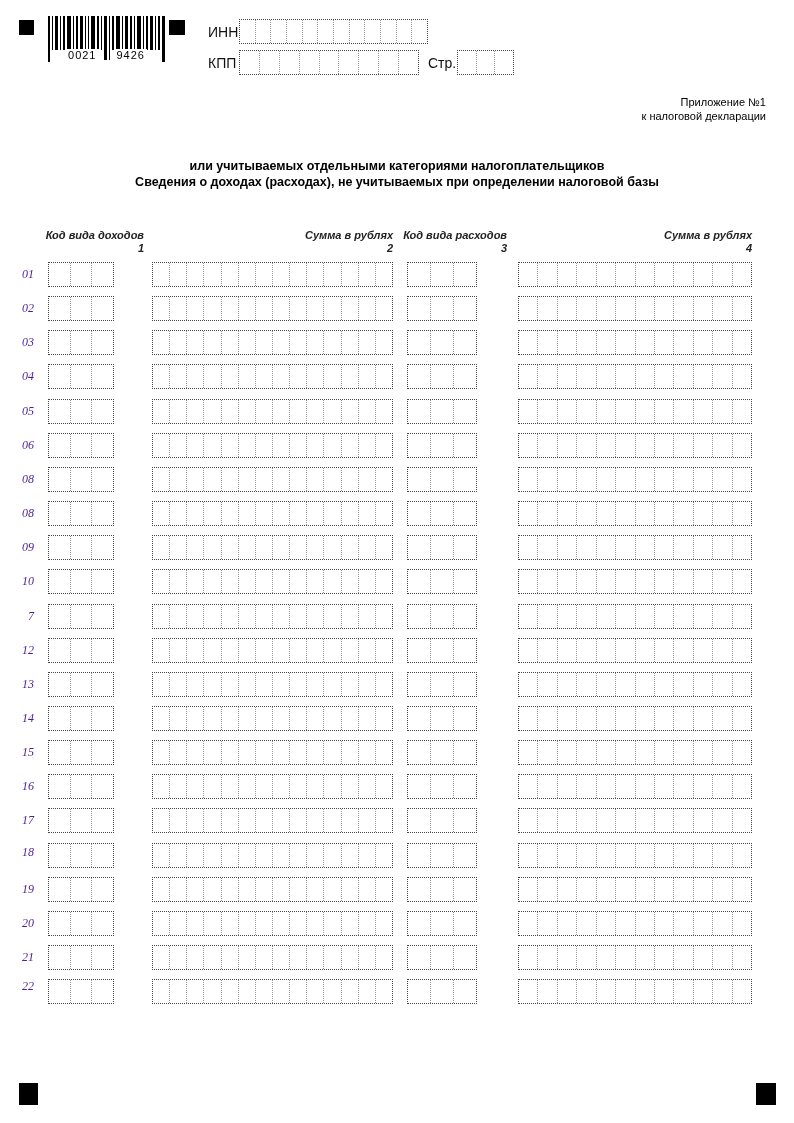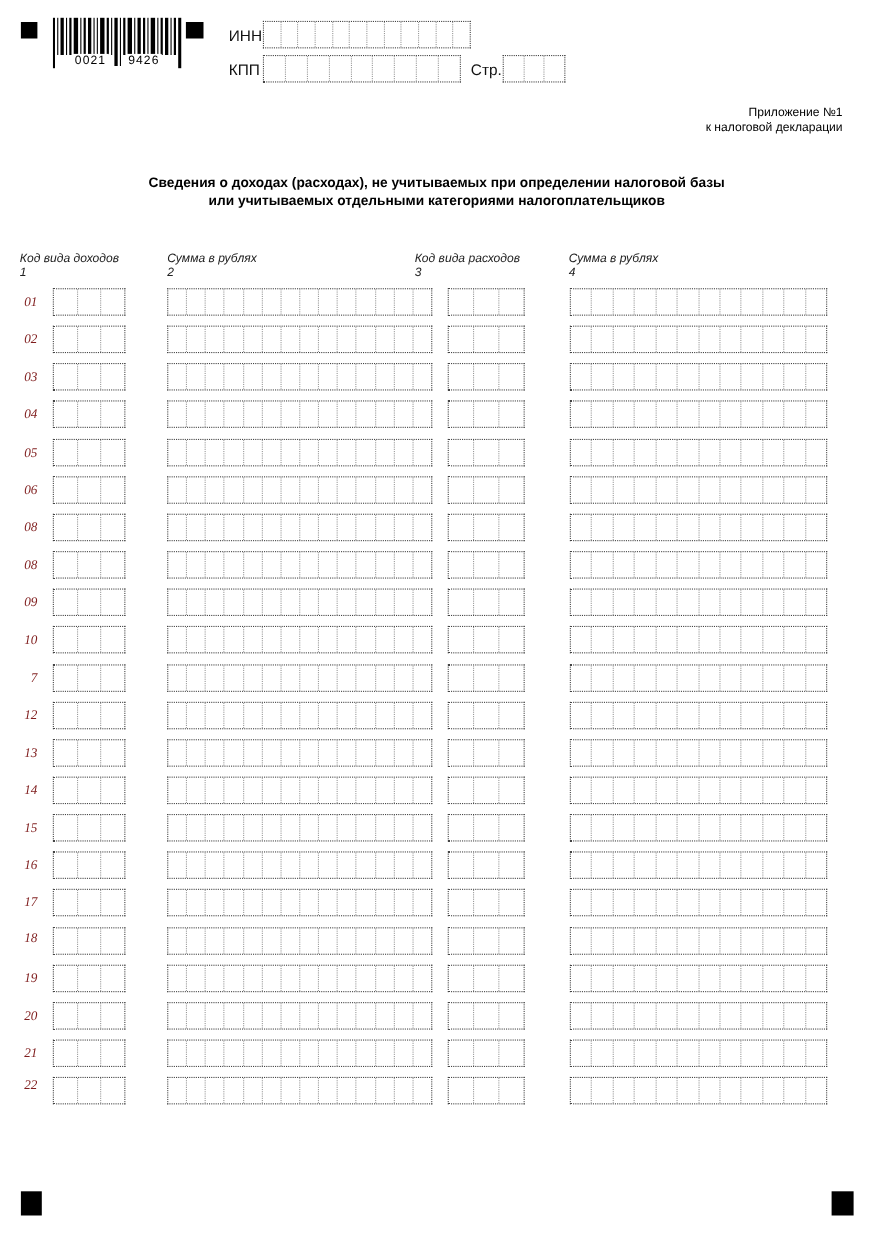--- a/index.html
+++ b/index.html
@@ -44,32 +44,32 @@
   }
 
   
   .title{
     position:absolute;top:159px;left:0;width:794px;text-align:center;
     font-weight:bold;font-size:12.5px;line-height:15.5px;
   }
 
   
   .colhead{
-    position:absolute;top:229px;text-align:left;font-style:italic;
-    font-size:11px;line-height:12.5px;color:#222;
+    position:absolute;top:229px;text-align:right;font-style:italic;
+    font-size:11px;line-height:12.5px;color:#222;font-weight:bold;
   }
   .h1{left:18px;width:126px;}
   .h2{left:152px;width:241px;}
   .h3{left:377px;width:130px;}
   .h4{left:517px;width:235px;}
 
   
   .rownum{
     position:absolute;left:6px;width:28px;text-align:right;
-    font-family:"Liberation Serif",serif;font-style:italic;font-size:12px;color:#7f1d1d;
+    font-family:"Liberation Serif",serif;font-style:italic;font-size:12px;color:#4c1d95;
   }
   .b1{left:48px;width:66px;}
   .b2{left:152px;width:241px;}
   .b3{left:407px;width:70px;}
   .b4{left:518px;width:234px;}
 </style>
 </head>
 <body>
 
 <div class="page">
@@ -154,22 +154,22 @@
       <span class="cell"></span>
       <span class="cell"></span>
     </div>
 
   <div class="appendix">
     <div>Приложение №1</div>
     <div>к налоговой декларации</div>
   </div>
 
   <div class="title">
+    <div>или учитываемых отдельными категориями налогоплательщиков</div>
     <div>Сведения о доходах (расходах), не учитываемых при определении налоговой базы</div>
-    <div>или учитываемых отдельными категориями налогоплательщиков</div>
   </div>
 
   <div class="colhead h1">
     <div>Код вида доходов</div>
     <div>1</div>
   </div>
   <div class="colhead h2">
     <div>Сумма в рублях</div>
     <div>2</div>
   </div>

